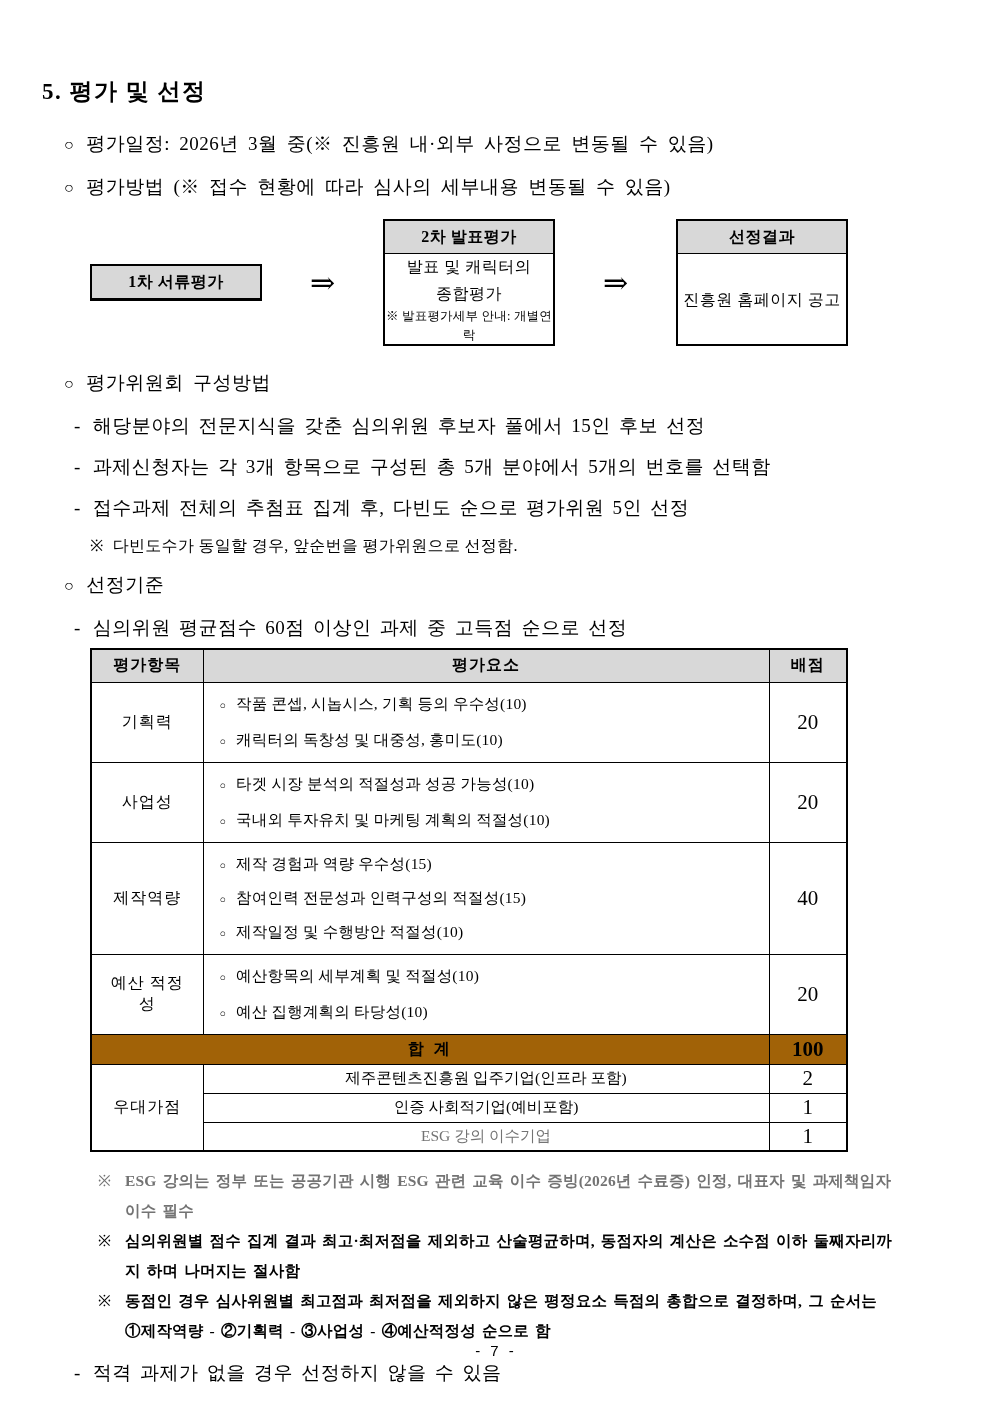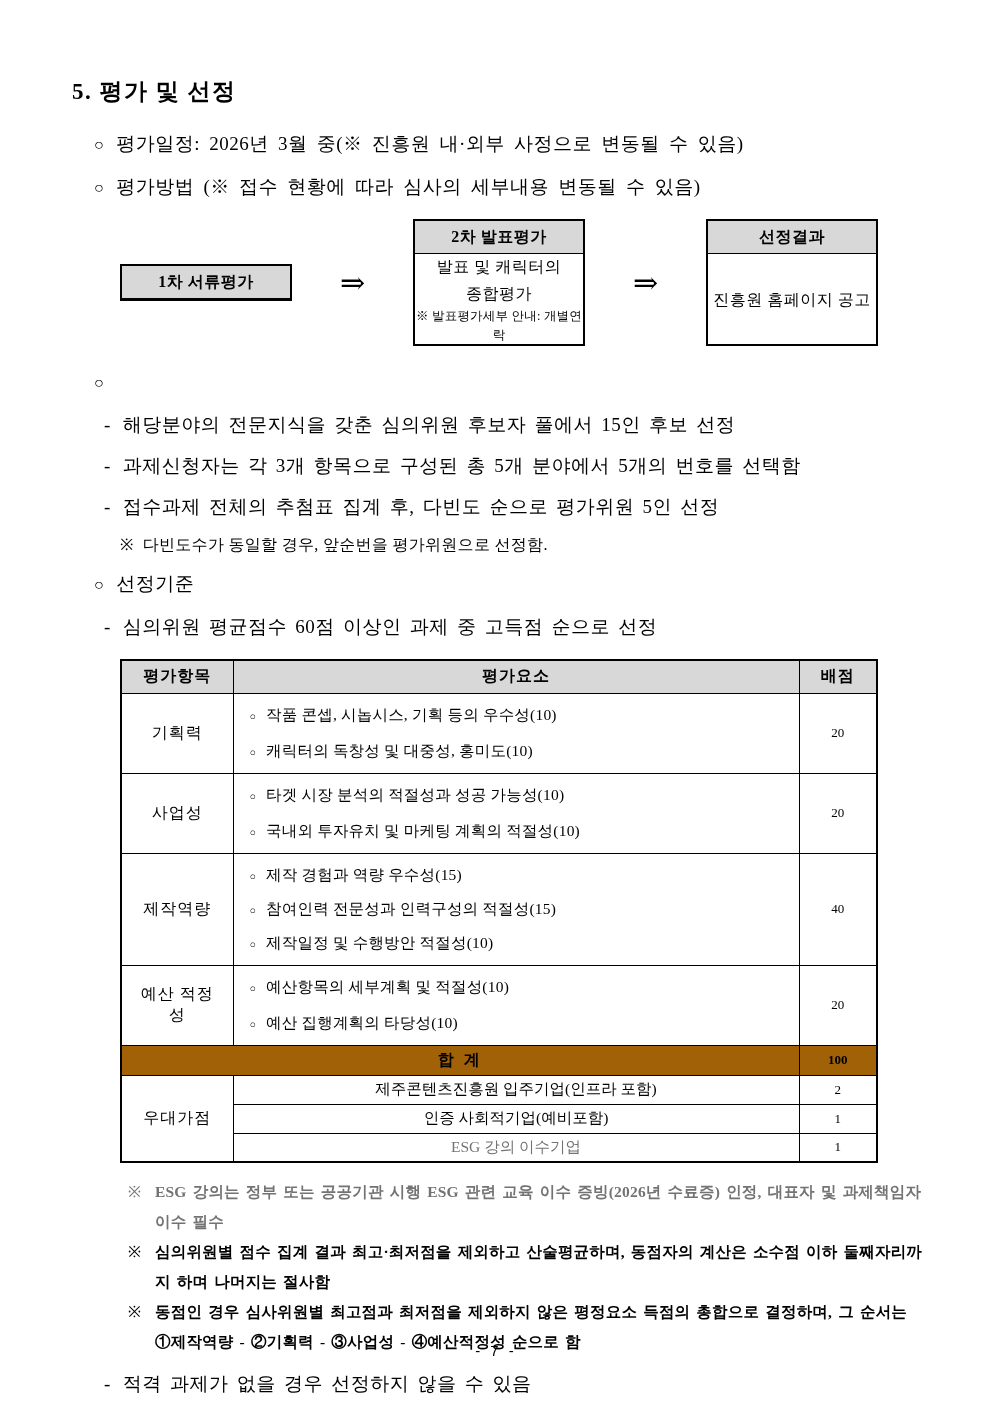--- a/index.html
+++ b/index.html
@@ -1,20 +1,20 @@
 <!DOCTYPE html>
 <html><head>
 <meta charset="utf-8">
 <style>
   html,body { margin:0; padding:0; background:#ffffff; }
   .page {
     position:relative;
     width:992px; height:1403px;
     box-sizing:border-box;
-    padding:76px 72px 0 72px;
+    padding:76px 72px 0 42px;
     background:#ffffff;
     color:#000;
     font-family:"Liberation Serif","DejaVu Serif",serif;
   }
   .doc-title {
     font-size:23px; font-weight:bold; letter-spacing:1.5px;
     margin:0 0 16px 0;
   }
   
   .bullet1 { display:flex; align-items:baseline; font-size:19px; line-height:42px; letter-spacing:0.5px; word-spacing:4px; padding-left:22px; }
@@ -29,31 +29,31 @@
   
   .flow { display:flex; align-items:center; justify-content:space-between; width:758px; margin:10px 0 16px 48px;gap:48px; }
   .fbox { width:218px; border:2px solid #000; box-sizing:border-box; background:#fff; }
   .fbox-header { background:#d8d8d8; border-bottom:1.5px solid #000; text-align:center; font-weight:bold; font-size:16px; padding:6px 0 5px; letter-spacing:0.5px; }
   .fbox-body { height:90px; display:flex; flex-direction:column; justify-content:center; align-items:center; text-align:center; }
   .fline { font-size:16px; line-height:27px; letter-spacing:0.5px; }
   .fnote { font-size:12.5px; line-height:19px; letter-spacing:0.2px; }
   .farrow { font-size:30px; line-height:30px; }
 
   
-  table.score { border-collapse:collapse; border:2px solid #000; table-layout:fixed; width:758px; margin:12px 0 0 48px; }
+  table.score { border-collapse:collapse; border:2px solid #000; table-layout:fixed; width:758px; margin:0 0 0 48px; }
   .score col.c1 { width:112px; } .score col.c3 { width:78px; }
   .score th, .score td { border:1px solid #000; box-sizing:border-box; }
   .score th { background:#d8d8d8; font-size:16px; font-weight:bold; height:33px; letter-spacing:1px; }
   td.cat { text-align:center; vertical-align:middle; font-size:16px; letter-spacing:1px; padding:0 14px; }
   td.items { vertical-align:middle; padding:9px 6px 9px 16px; }
   .item { display:flex; align-items:baseline; font-size:15.5px; line-height:23px; letter-spacing:0.2px; }
   .item + .item { margin-top:11px; }
   .items-tight .item + .item { margin-top:9px; }
   .item .ib { font-size:10.5px; margin-right:10px; }
-  td.pts { text-align:center; vertical-align:middle; font-size:13px; }
+  td.pts { text-align:center; vertical-align:middle; font-size:21px; }
   tr.row-std { height:74px; }
   tr.row-tall { height:106px; }
   tr.row-budget { height:76px; }
   tr.total-row { height:30px; }
   tr.total-row td { background:#a16207; font-weight:bold; }
   td.total-label { text-align:center; font-size:16px; letter-spacing:3px; }
   tr.bonus-row { height:29px; }
   td.bonus-label { text-align:center; vertical-align:middle; font-size:15.5px; }
   .blue { color:#737373; }
 
@@ -99,20 +99,21 @@
     <div class="fbox">
       <div class="fbox-header">선정결과</div>
       <div class="fbox-body">
         <div class="fline">진흥원 홈페이지 공고</div>
       </div>
     </div>
   </div>
 
   <div class="bullet1">
     <span class="mk">○</span>
+    <span>평가위원회 구성방법</span>
   </div>
   <div class="bullet2">
     <span class="mk">-</span>
     <span>해당분야의 전문지식을 갖춘 심의위원 후보자 풀에서 15인 후보 선정</span>
   </div>
   <div class="bullet2">
     <span class="mk">-</span>
     <span>과제신청자는 각 3개 항목으로 구성된 총 5개 분야에서 5개의 번호를 선택함</span>
   </div>
   <div class="bullet2">

